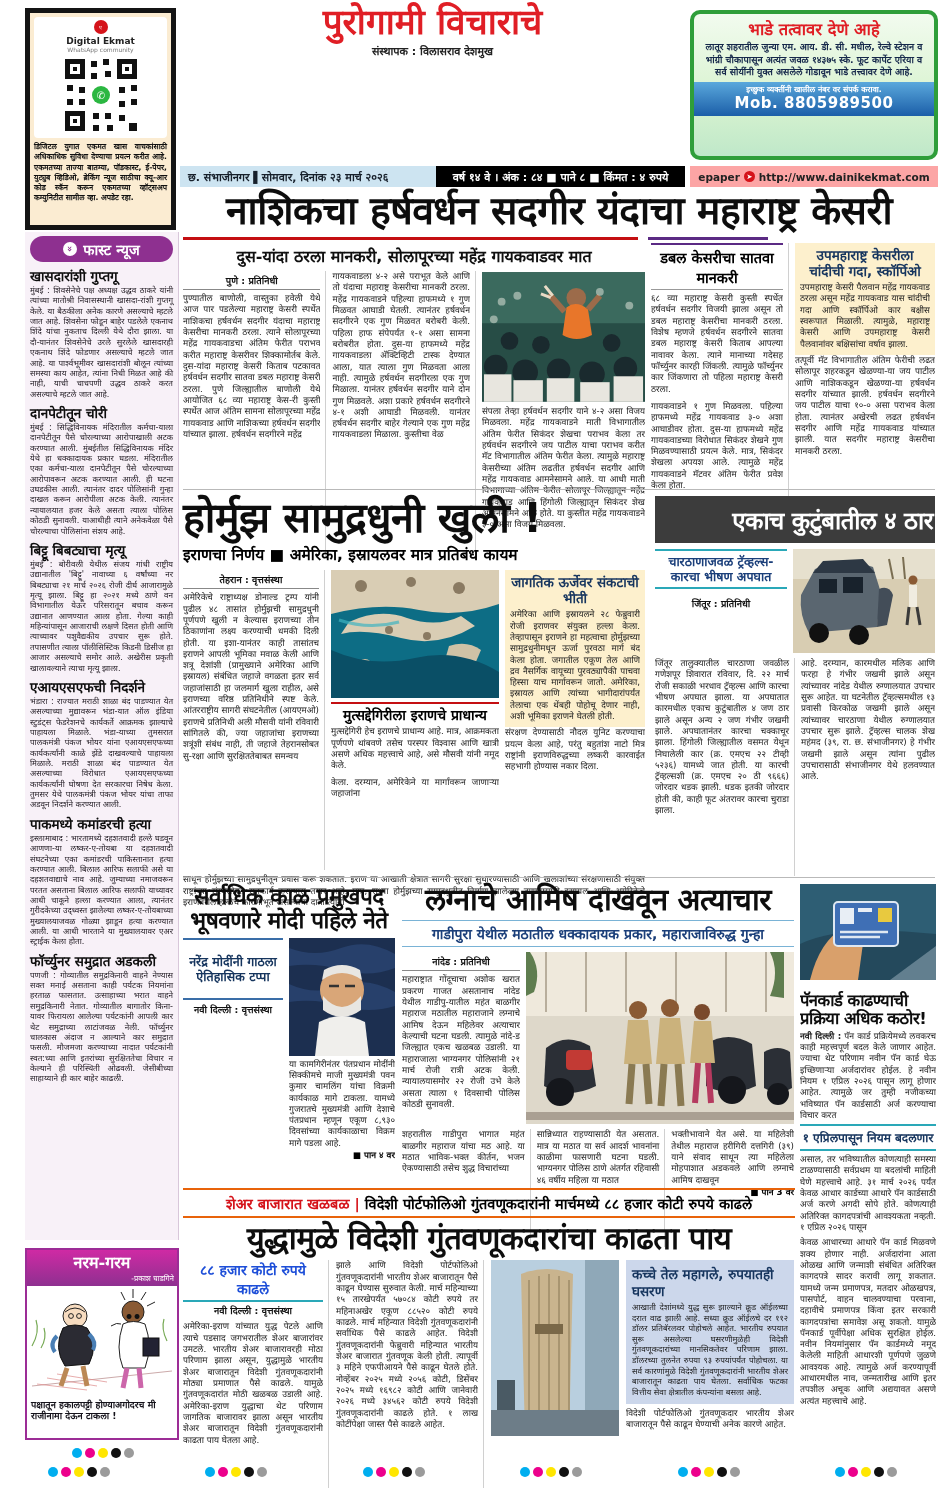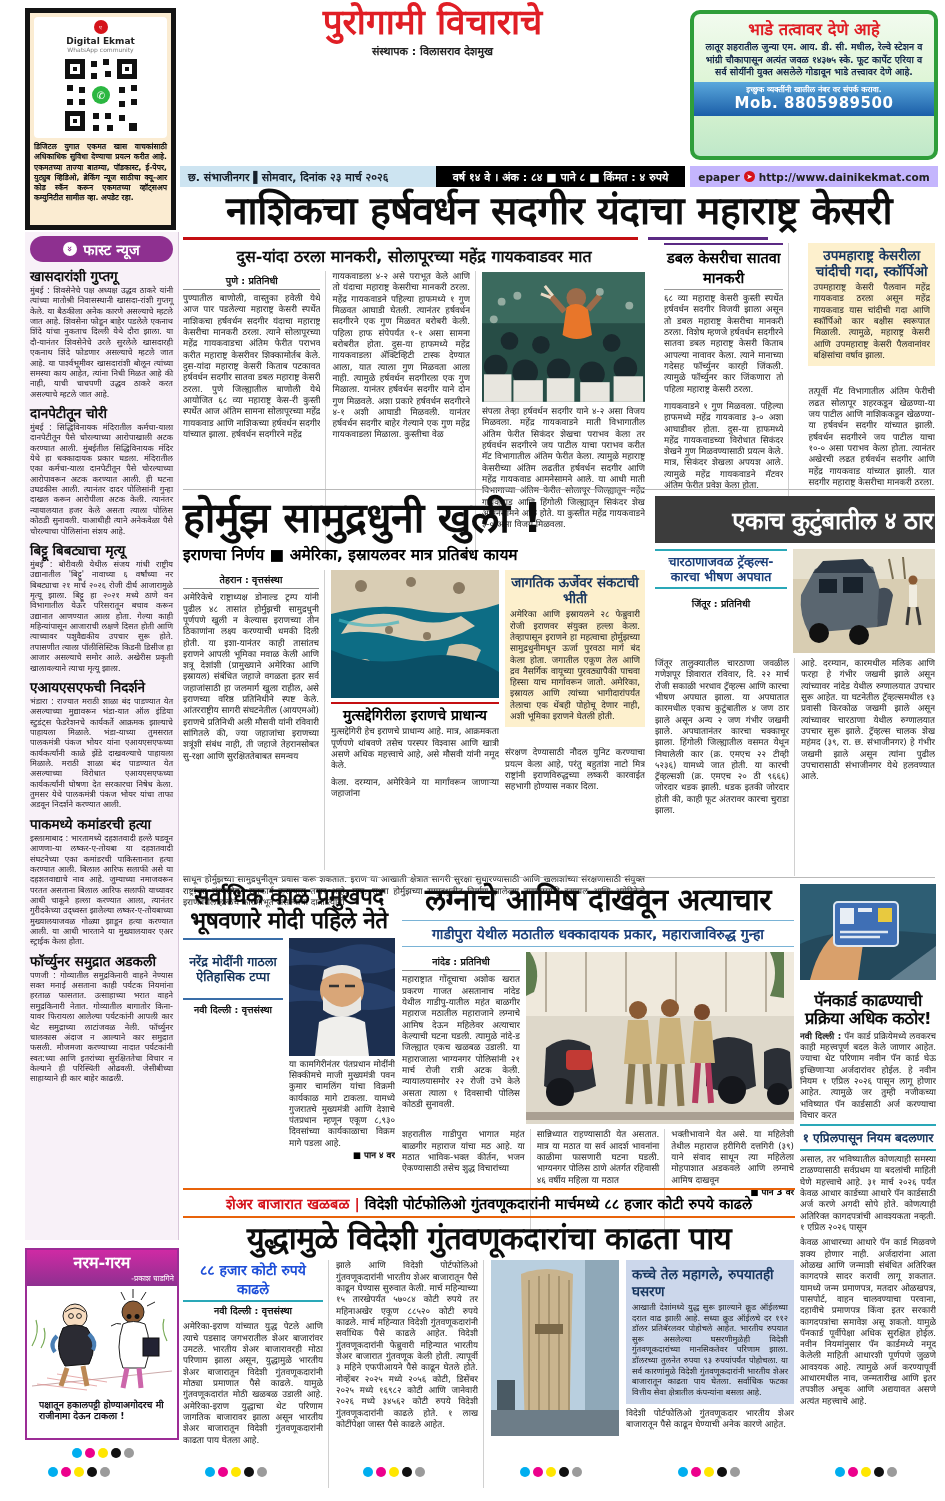--- a/index.html
+++ b/index.html
@@ -21,51 +21,51 @@
   .masthead{left:180px;top:4px;width:505px;text-align:center}
   .mast-tag{font-size:35px;font-weight:800;color:#e01e25;line-height:1.05}
   .mast-title{font-size:88px;font-weight:800;color:#e01e25;line-height:.95;letter-spacing:-2px}
   .mast-founder{font-size:11px;font-weight:bold;color:#222;margin-top:2px}
   .rent-ad{left:690px;top:10px;width:248px;height:150px;border:4px solid #2f9e3a;border-radius:10px;background:linear-gradient(180deg,#f2fbef 0%,#d9f3d0 60%,#bfe8c9 100%);overflow:hidden;text-align:center}
   .rent-title{font-size:16.5px;font-weight:800;color:#e01e25;padding:3px 0 1px}
   .rent-body{font-size:9.3px;font-weight:bold;color:#15284a;line-height:1.35;padding:0 6px}
   .rent-strip{background:linear-gradient(180deg,#5aa8dc,#1b5ea8);color:#fff;margin-top:3px;padding:2px 2px 4px}
   .rent-note{font-size:7.8px;font-weight:bold}
   .rent-phone{font-size:15px;font-weight:800;letter-spacing:.5px}
-  .epaper{left:690px;top:166px;width:248px;height:21px;background:#c4b5fd;display:flex;align-items:center;justify-content:center;gap:4px;font-size:10.5px;font-weight:bold;color:#222}
+  .epaper{left:690px;top:166px;width:248px;height:21px;background:#fca5a5;display:flex;align-items:center;justify-content:center;gap:4px;font-size:10.5px;font-weight:bold;color:#222}
   .ep-ic{width:11px;height:11px;border-radius:50%;background:#d5131a;color:#fff;font-size:7px;display:inline-flex;align-items:center;justify-content:center}
   .dateline{left:180px;top:166px;width:505px;height:21px;display:flex}
   .dl-left{flex:0 0 256px;background:#cde4f1;font-size:11px;font-weight:bold;color:#17202b;display:flex;align-items:center;padding-left:8px}
   .dl-right{flex:1;background:#000;color:#fff;font-size:11px;font-weight:bold;display:flex;align-items:center;justify-content:center}
   
   .sidebar{left:25px;top:232px;width:154px;height:1008px;background:#f8f1f8;border-right:1px solid #d8c7da;padding:4px 5px;overflow:hidden}
   .fn-head{background:#8e3090;border-radius:13px;color:#fff;font-size:14.5px;font-weight:800;text-align:center;padding:3px 0;display:flex;align-items:center;justify-content:center;gap:6px}
   .fn-ic{width:14px;height:14px;border-radius:50%;background:#fff;color:#8e3090;font-size:9px;font-weight:bold;display:inline-flex;align-items:center;justify-content:center;transform:rotate(90deg)}
   .fn-title{font-size:13.5px;font-weight:800;color:#0d0d0d;margin-top:5px}
   .fn-body{font-size:8.1px;line-height:1.28;color:#201a22;text-align:justify}
   .cartoon{left:25px;top:1248px;width:154px;height:192px;border:2px solid #9c2d96;background:#fff;overflow:hidden}
   .ct-head{background:linear-gradient(180deg,#cf2aa4,#8e3090);color:#fff;text-align:center;padding:1px 3px 3px}
   .ct-title{font-size:16px;font-weight:800}
   .ct-credit{font-size:7.5px;text-align:right}
-  .ct-cap{font-size:9.3px;font-weight:800;color:#14121a;padding:1px 12px;line-height:1.2}
+  .ct-cap{font-size:9.3px;font-weight:800;color:#14121a;padding:1px 4px;line-height:1.2}
   .dots{display:flex;gap:3px;align-items:center;justify-content:center}
   .dot{width:10px;height:10px;border-radius:50%}
   .d1{background:#00aeef}.d2{background:#ec008c}.d3{background:#ffe600}.d4{background:#111}.d5{background:#9b9b9b}
   
   .lead{left:183px;top:190px;width:752px}
   .lead-h{font-size:39px;text-align:center}
   .lead-rules{display:flex;gap:10px;margin:5px 0 3px}
   .rule-red{height:3px;background:#c40f12;flex:0 0 455px}
   .rule-pur{height:3px;background:#5b2a84;flex:0 0 120px}
-  .lead-cols{display:flex;gap:19px}
+  .lead-cols{display:flex;gap:6px}
   .lead-sub{font-size:16px;font-weight:800;color:#101010;text-align:center;margin:2px 0 4px}
   .lc-a{width:146px}.lc-b{width:146px}.lc-c{width:166px}
   .lc-d{width:140px}.lc-e{width:142px}
   .dk-head{font-size:14.5px;font-weight:800;text-align:center;border-top:2px solid #5b2a84;border-bottom:1px solid #999;padding:2px 0;margin-bottom:3px}
-  .ybox{background:#fdf0cd;padding:5px;margin-bottom:20px}
+  .ybox{background:#fdf0cd;padding:5px;margin-bottom:0}
   .ybox .t{font-size:13.5px;font-weight:800;color:#16355e;line-height:1.15;margin-bottom:3px;text-align:center}
   .photo{display:block;width:100%;margin-bottom:3px}
   .hr{background:#b9b9b9;height:1px}
   
   .hormuz{left:183px;top:496px;width:462px}
   .hz-h{font-size:41px}
   .hz-sub{font-size:15.5px;font-weight:800;margin:3px 0 5px}
   .hz-cols{display:flex;gap:6px}
   .hz-a{width:142px}.hz-b{width:168px}.hz-c{width:140px}
   .mid-head{font-size:14px;font-weight:800;text-align:center;border-top:2.5px solid #c40f12;padding-top:3px;margin:4px 0 3px;line-height:1.15}
@@ -87,21 +87,21 @@
   .assault{left:402px;top:884px;width:392px}
   .as-h{font-size:30px;text-align:center}
   .as-kick{font-size:14px;font-weight:800;color:#1b3f7a;text-align:center;border-top:1.5px solid #7ab3d6;border-bottom:1.5px solid #7ab3d6;padding:3px 0;margin:4px 0 5px}
   .as-row1{display:flex;gap:6px}
   .as-c1{width:118px}
   .as-row2{display:flex;gap:6px;margin-top:5px}
   .as-row2>div{flex:1}
   .pgref{font-weight:800;font-size:8.7px;text-align:right}
   
   .pan{left:800px;top:884px;width:136px;height:580px;overflow:hidden}
-  .pan-h{font-size:16.5px;text-align:center;margin:12px 0 3px}
+  .pan-h{font-size:16.5px;text-align:left;margin:12px 0 3px}
   .inset{border-top:2px solid #2aa8b8;border-bottom:2px solid #2aa8b8;font-size:12px;font-weight:800;color:#16355e;text-align:center;padding:3px 2px;margin:3px 0}
   
   .market{left:183px;top:1188px;width:612px}
   .mk-strip{border-top:2.5px solid #e8630a;border-bottom:2.5px solid #e8630a;padding:3px 0;font-size:14.5px;font-weight:800;text-align:center}
   .mk-strip .red{color:#d5131a}
   .mk-h{font-size:31px;text-align:center;margin:4px 0 5px}
   .mk-cols{display:flex;gap:7px}
   .mk-a{width:146px}.mk-b{width:148px}.mk-d{width:168px}
   .mk-sub{font-size:14px;font-weight:800;color:#1d4ed8;text-align:center;border-bottom:2px solid #2aa8b8;padding-bottom:2px;margin-bottom:2px}
   .bbox{background:#ccd7eb;padding:6px;margin-bottom:4px}

